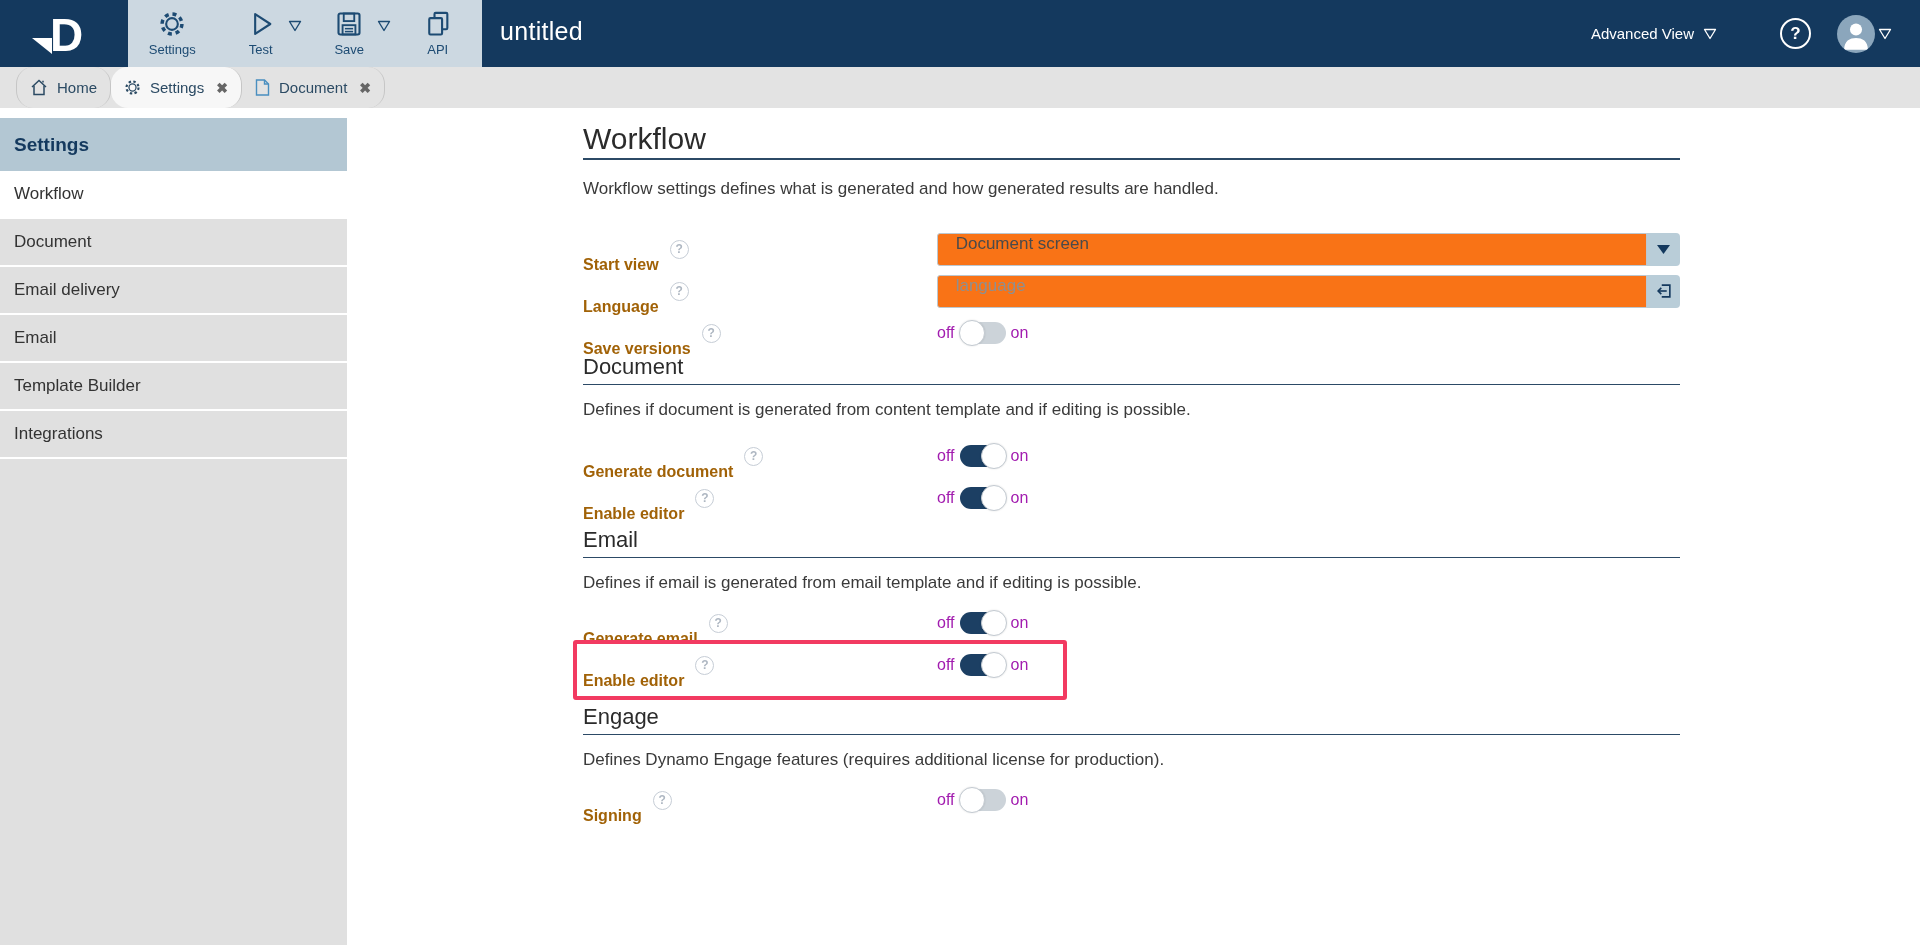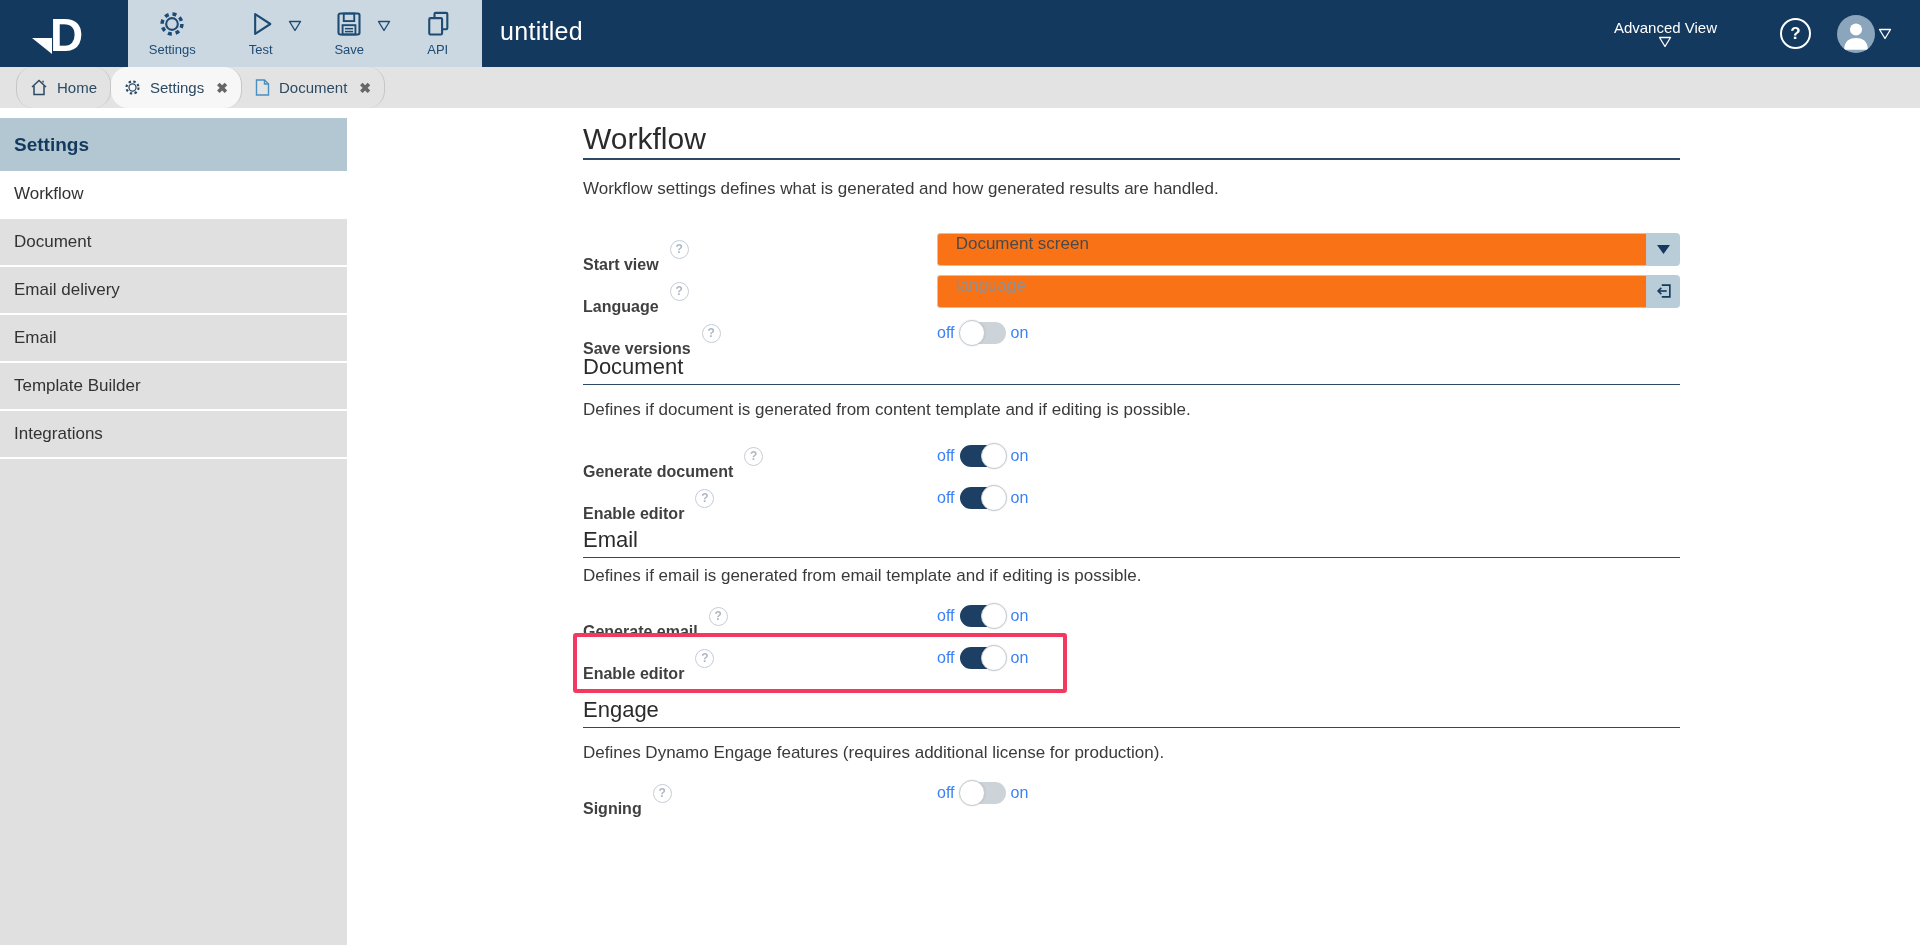--- a/index.html
+++ b/index.html
@@ -14,21 +14,21 @@
     background:#ccd8e1; display:flex; }
   .tbtn { position:relative; flex:1; display:flex; flex-direction:column; align-items:center;
     justify-content:flex-start; padding-top:9px; background:none; border:none; cursor:pointer;
     color:#1d4b73; }
   .tbtn .ticon { height:30px; display:flex; align-items:center; }
   .tbtn .tlabel { font-size:13px; margin-top:3px; color:#1d4b73; }
   .mini-caret { position:absolute; top:20px; right:3px; width:14px; height:12px; cursor:pointer; }
   .doc-title { position:absolute; left:500px; top:17px; font-size:25px; color:#fff;
     font-weight:400; letter-spacing:0.3px; }
   .topbar-right { position:absolute; right:28px; top:0; height:67px; display:flex; align-items:center; }
-  .adv { display:flex; align-items:center; color:#fff; font-size:15px; cursor:pointer;flex-direction:column; }
+  .adv { display:flex; align-items:center; gap:9px; color:#fff; font-size:15px; cursor:pointer; }
   .help-circle { margin-left:63px; width:31px; height:31px; border:2px solid #fff; border-radius:50%;
     color:#fff; font-size:17px; font-weight:700; display:flex; align-items:center; justify-content:center;
     cursor:pointer; }
   .avatar { margin-left:26px; width:38px; height:38px; border-radius:50%; background:#8ba6bc;
     display:flex; align-items:center; justify-content:center; cursor:pointer; overflow:hidden; }
   .user-caret { margin-left:3px; width:14px; height:12px; cursor:pointer; }
 
   
   .tabbar { position:absolute; left:0; top:67px; width:1920px; height:41px; background:#e3e3e3;
     display:flex; align-items:stretch; }
@@ -49,33 +49,33 @@
 
   
   .main { position:absolute; left:347px; top:108px; right:0; bottom:0; background:#fff; overflow:hidden; }
   .content { margin-left:236px; width:1097px; }
   h1.page-title { margin-top:14px; font-size:30px; font-weight:400; color:#2b2b2b; line-height:34px;
     padding-bottom:2px; border-bottom:2px solid #2c4a66; }
   .desc { margin-top:18px; font-size:17px; color:#3a3a3a; line-height:22px; }
   .rows-top { margin-top:28px; }
   .row { display:flex; align-items:center; height:42px; }
   .row-label { width:354px; display:flex; align-items:center; gap:11px; }
-  .row-label b { font-size:16px; font-weight:700; color:#404040;margin-top:32px; }
+  .row-label b { font-size:16px; font-weight:700; color:#a16207;margin-top:32px; }
   .help-ic { width:19px; height:19px; border-radius:50%; border:1.5px solid #c6cdd6; color:#aeb7c2;
     font-size:12px; font-weight:700; display:flex; align-items:center; justify-content:center; flex:0 0 auto; }
   .field-wrap { display:flex; width:744px; }
   .field { flex:1; height:33px; border:1px solid #bcc7cf; border-radius:3px 0 0 3px; background:#f97316;
     display:flex; align-items:flex-start; padding:0 18px; font-size:17px; color:#4a4a4a; }
   .field input { width:100%; border:none; outline:none; font-size:17px; color:#4a4a4a;
     font-family:"Liberation Sans", sans-serif; background:transparent; }
   .field input::placeholder { color:#8f8f8f; opacity:1; }
   .field-btn { width:33px; height:33px; border:none; background:#b9cdd8; border-radius:0 4px 4px 0;
     display:flex; align-items:center; justify-content:center; cursor:pointer; }
 
-  .toggle { display:flex; align-items:center; gap:5px; font-size:16px; color:#3b82f6; }
+  .toggle { display:flex; align-items:center; gap:5px; font-size:16px; color:#a21caf; }
   .track { position:relative; width:46px; height:22px; border-radius:12px; background:#ccd3d9;
     display:inline-block; cursor:pointer; }
   .toggle.on .track { background:#1c3f63; }
   .knob { position:absolute; top:-2px; left:-1px; width:26px; height:26px; border-radius:50%;
     background:#fff; border:1px solid #c3cad1; box-shadow:0 0 2px rgba(0,0,0,0.12); }
   .toggle.on .knob { left:auto; right:-1px; }
 
   h2.sec-title { font-size:22px; font-weight:400; color:#2b2b2b; line-height:26px; padding-bottom:4px;
     border-bottom:1px solid #2c4a66; }
   .mt0 { margin-top:0; } .mt8 { margin-top:8px; } .mt14 { margin-top:14px; } .mt18 { margin-top:18px; }
@@ -309,21 +309,21 @@
       <div class="toggle on">
         <span>off</span>
         <span class="track">
             <span class="knob"></span>
           </span>
         <span>on</span>
       </div>
     </div>
 
     <h2 class="sec-title mt8">Email</h2>
-    <div class="desc" style="margin-top:7px">Defines if email is generated from email template and if editing is possible.</div>
+    <div class="desc" style="margin-top:14px">Defines if email is generated from email template and if editing is possible.</div>
 
     <div class="row mt8">
       <div class="row-label">
         <b>Generate email</b>
         <span class="help-ic">?</span>
       </div>
       <div class="toggle on">
         <span>off</span>
         <span class="track">
             <span class="knob"></span>

